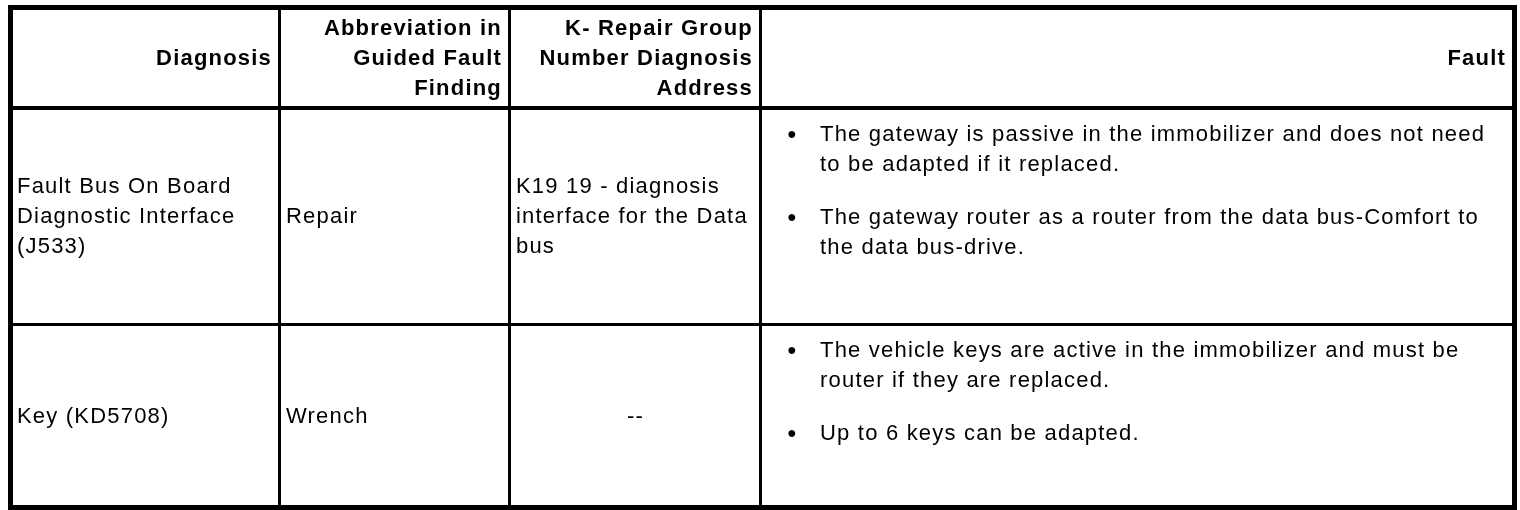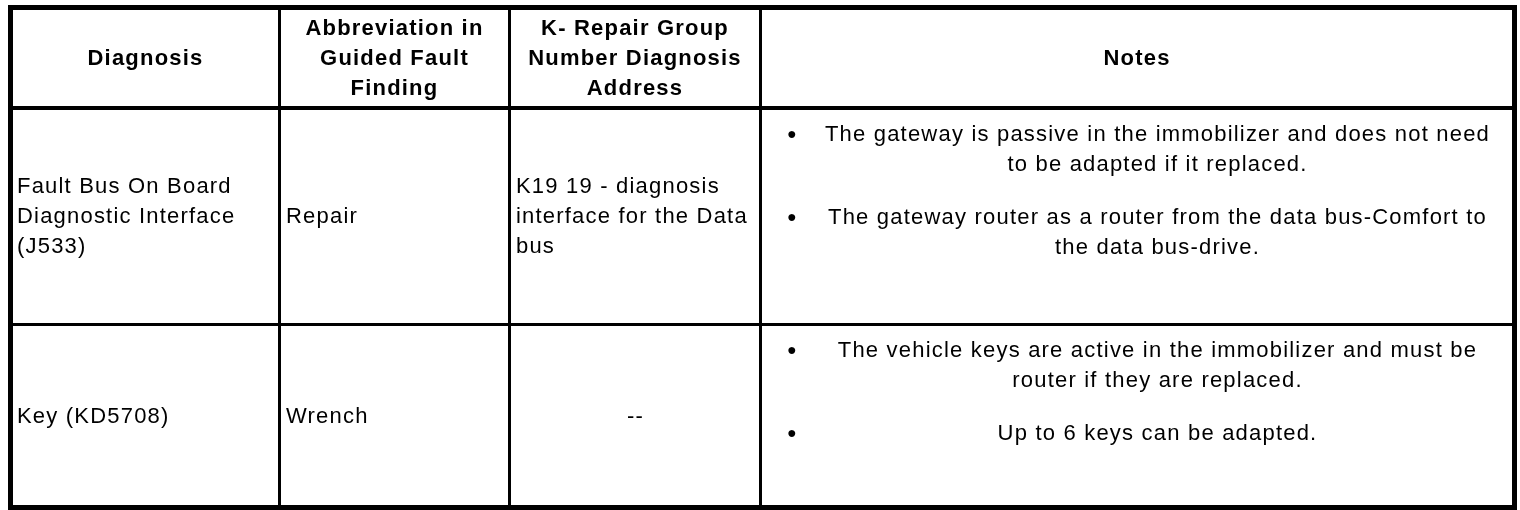--- a/index.html
+++ b/index.html
@@ -22,21 +22,21 @@
     font-size: 22px;
     line-height: 30px;
     letter-spacing: 1.2px;
     overflow: hidden;
   }
   thead tr { height: 100px; }
   tbody tr.row-1 { height: 217px; }
   tbody tr.row-2 { height: 183px; }
   th {
     font-weight: bold;
-    text-align: center;
+    text-align: right;
     vertical-align: middle;
     border-bottom: 4px solid #000000;
     padding: 2px 6px;
   }
   td {
     vertical-align: middle;
     text-align: left;
     padding: 2px 4px 2px 5px;
   }
   td.col-component { padding-left: 4px; }
@@ -62,39 +62,38 @@
     padding-left: 1px;
     margin-left: 24px;
     font-size: 16px;
     line-height: 30px;
     letter-spacing: 0;
     text-align: left;
   }
   .note-text {
     width: 675px;
     flex: none;
-    text-align: center;
   }
 </style>
 </head>
 <body>
 
 <table class="doc-table">
   <colgroup>
     <col style="width:269px">
     <col style="width:230px">
     <col style="width:251px">
     <col style="width:754px">
   </colgroup>
   <thead>
     <tr>
       <th>Diagnosis</th>
       <th>Abbreviation in Guided Fault Finding</th>
       <th>K- Repair Group Number Diagnosis Address</th>
-      <th>Notes</th>
+      <th>Fault</th>
     </tr>
   </thead>
   <tbody>
     <tr class="row-1">
       <td class="col-component">Fault Bus On Board Diagnostic Interface (J533)</td>
       <td>Repair</td>
       <td>K19 19 - diagnosis interface for the Data bus</td>
       <td class="notes-cell">
         <ul class="notes-list">
           <li>

